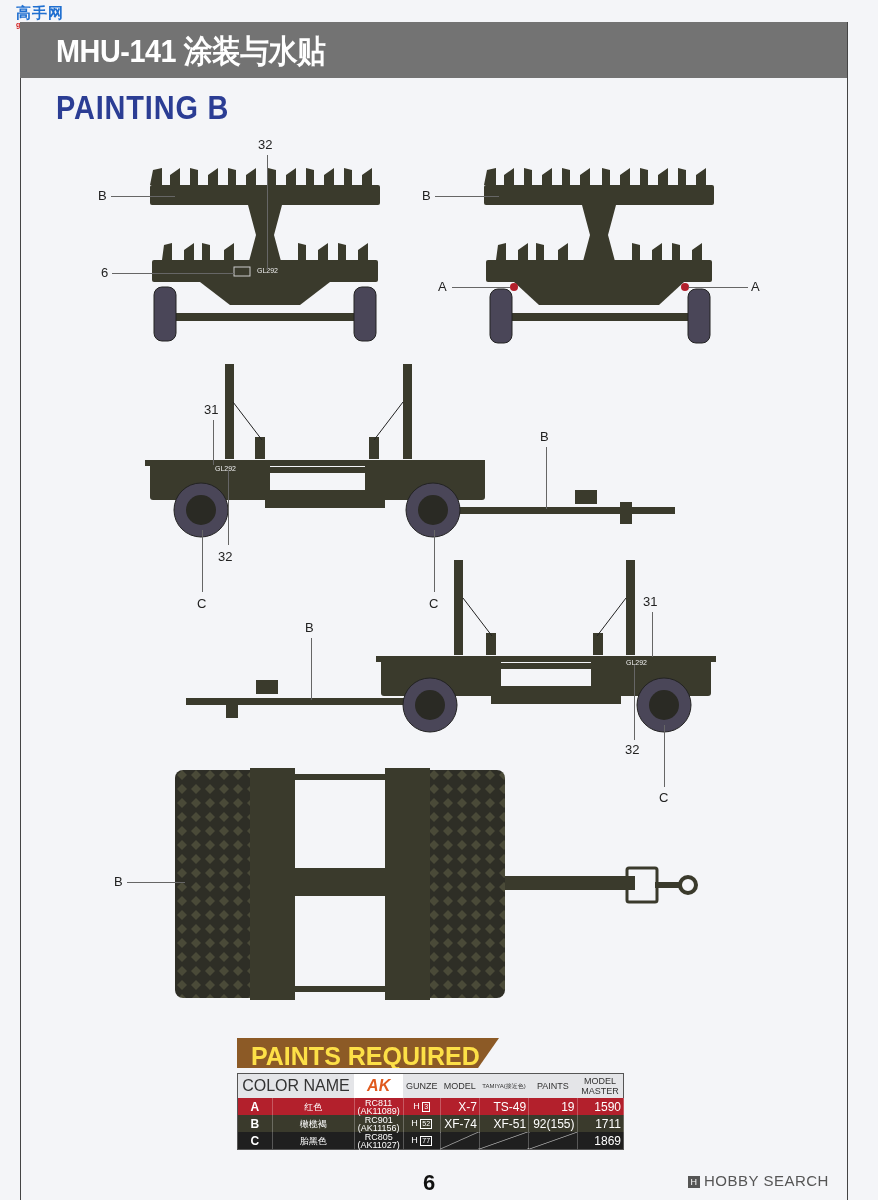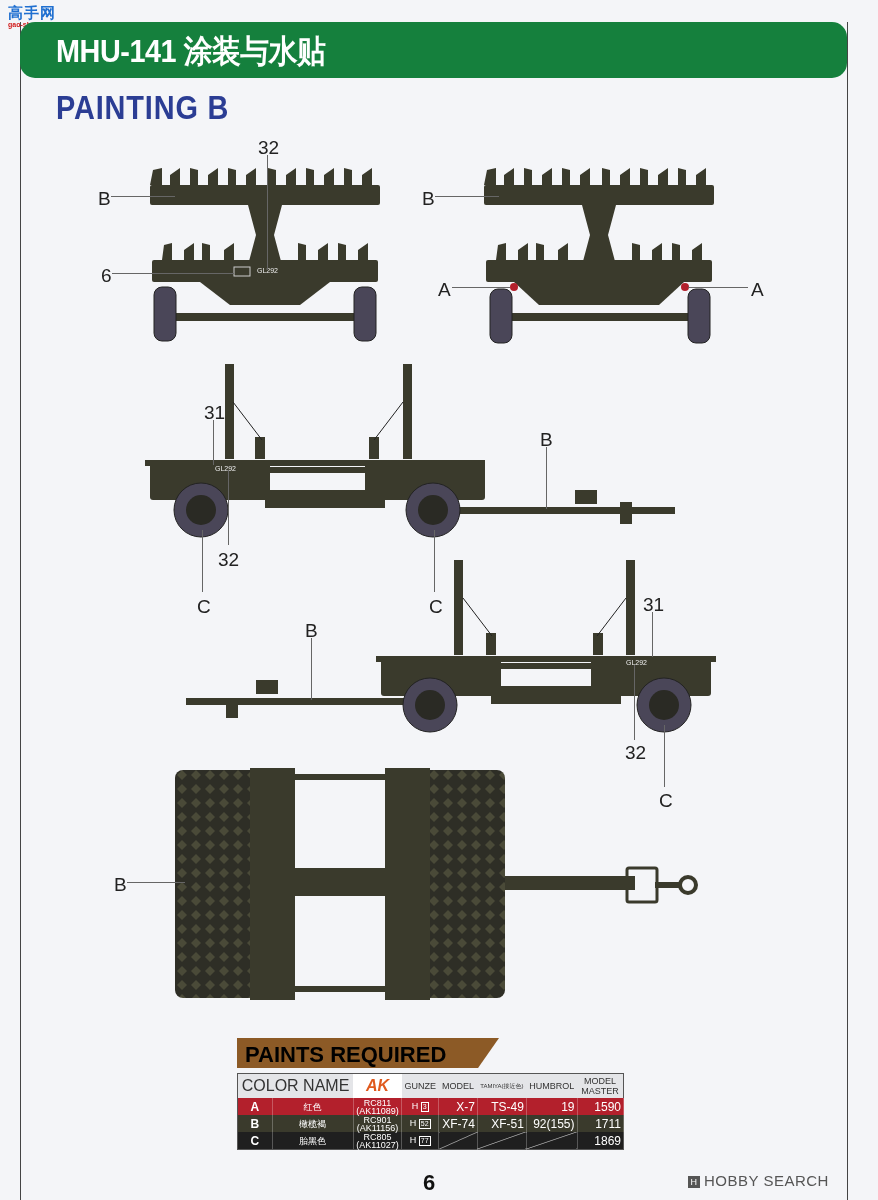--- a/index.html
+++ b/index.html
@@ -1,28 +1,28 @@
 <!DOCTYPE html>
 <html><head>
 <meta charset="utf-8">
 <style>
   html, body { margin:0; padding:0; }
   body { width:878px; height:1200px; background:#f4f5f8; position:relative; overflow:hidden; font-family:"Liberation Sans", sans-serif; }
   .page-border { position:absolute; left:20px; top:22px; width:826px; height:1178px; border-left:1px solid #444; border-right:1px solid #444; }
-  .logo { position:absolute; left:8px; top:4px; width:70px; height:30px; }
+  .logo { position:absolute; left:16px; top:4px; width:70px; height:30px; }
   .logo .cn { font-family:"DejaVu Sans", sans-serif; font-size:15px; font-weight:bold; color:#1f6fd0; letter-spacing:1px; }
   .logo .url { font-size:7px; color:#d01818; font-weight:bold; margin-top:-2px; }
-  .header-bar { position:absolute; left:20px; top:22px; width:827px; height:56px; background:#15803d;border-radius:15px; }
+  .header-bar { position:absolute; left:20px; top:22px; width:827px; height:56px; background:#737373; }
   .header-title { position:absolute; left:36px; top:8px; font-family:"Liberation Sans", sans-serif; font-weight:bold; font-size:32px; color:#fff; letter-spacing:-0.5px; transform:scaleX(0.9); transform-origin:left; }
   .painting-title { position:absolute; left:56px; top:88px; font-size:34px; font-weight:bold; color:#2b3d94; transform:scaleX(0.85); transform-origin:left; letter-spacing:1px; }
-  .callout { position:absolute; font-size:19px; color:#222;text-align:right; }
+  .callout { position:absolute; font-size:13px; color:#222;text-align:right; }
   .leader { position:absolute; background:#666; }
   svg { position:absolute; }
   .paints-banner { position:absolute; left:237px; top:1038px; width:262px; height:30px; background:#8c5a26; clip-path:polygon(0 0,100% 0,92% 100%,0 100%); }
-  .paints-banner span { position:absolute; left:8px; top:4px; font-size:22px; font-weight:bold; color:#000000; }
+  .paints-banner span { position:absolute; left:14px; top:4px; font-size:25px; font-weight:bold; color:#fde047; }
   table.paints { position:absolute; left:237px; top:1073px; width:387px; border-collapse:collapse; font-size:9px; text-align:center; border:1px solid #555; }
   table.paints th { background:#e4e5e8; color:#333; font-weight:normal; height:24px; padding:0 2px; }
   table.paints th.ak { background:#fff; color:#e05a1e; font-weight:bold; font-size:16px; font-style:italic; }
   table.paints td { height:17px; color:#fff; border-right:1px solid rgba(255,255,255,0.25); padding:0 2px; line-height:8px; }
   table.paints td.big { font-size:12px;text-align:right; }
   table.paints td.lbl { font-weight:bold; font-size:12px; }
   .row-a td { background:#b3202c; }
   .row-b td { background:#3a3a2c; }
   .row-c td { background:#1f1f1f; }
   .box { display:inline-block; border:1px solid #fff; font-size:7px; padding:0 1px; line-height:8px; }
@@ -186,21 +186,21 @@
 </div>
 
 <table class="paints">
   <thead>
     <tr>
       <th colspan="2" style="font-size:16px">COLOR NAME</th>
       <th class="ak">AK</th>
       <th>GUNZE</th>
       <th>MODEL</th>
       <th style="font-size:6px">TAMIYA(接近色)</th>
-      <th>HUMBROL</th>
+      <th>PAINTS</th>
       <th style="width:42px">MODEL MASTER</th>
     </tr>
   </thead>
   <tbody>
     <tr class="row-a">
       <td class="lbl">A</td>
       <td>红色</td>
       <td>
           <div>RC811</div>
           <div>(AK11089)</div>

